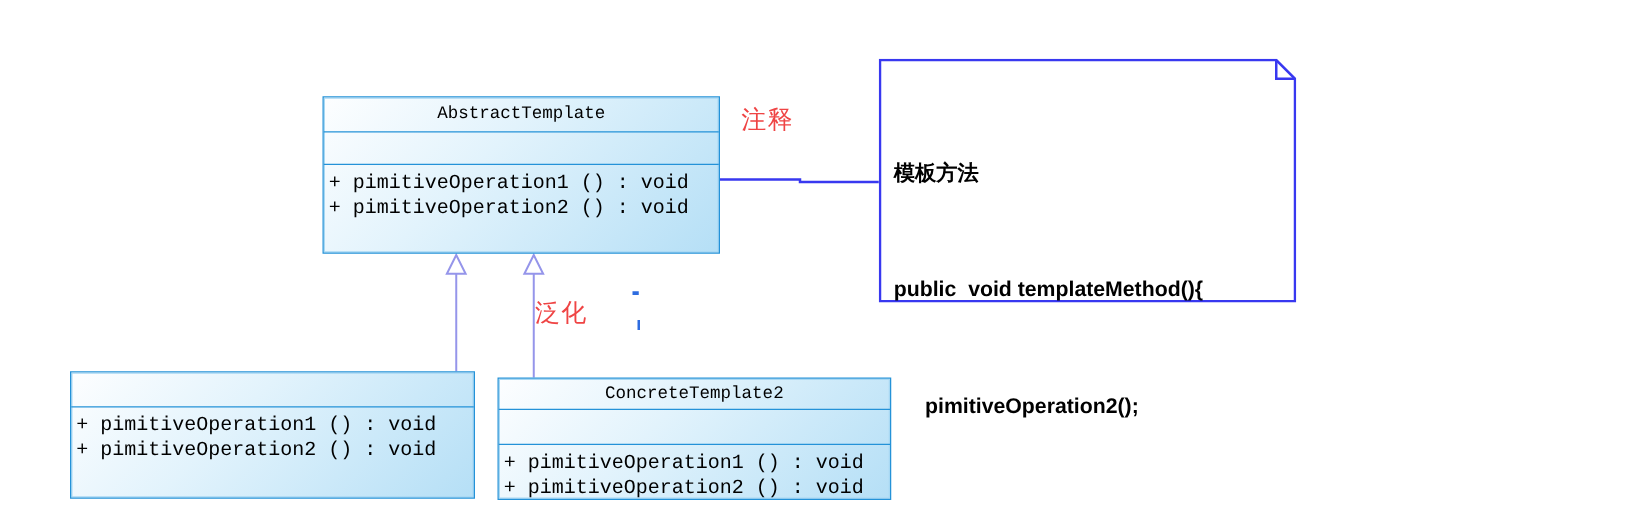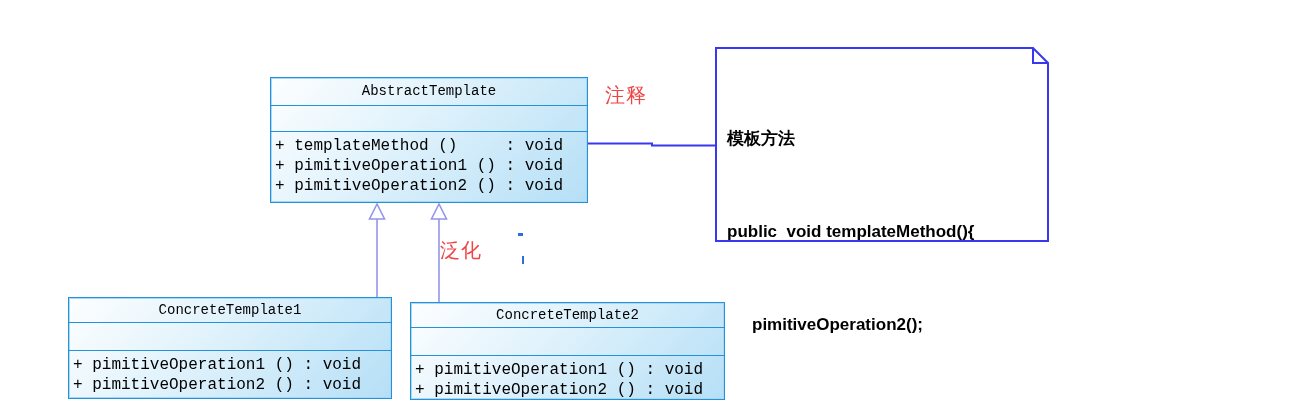--- a/index.html
+++ b/index.html
@@ -1,17 +1,17 @@
 <!DOCTYPE html>
 <html><head>
 <meta charset="utf-8">
 <style>
   html,body{margin:0;padding:0;background:#ffffff;}
   #canvas{position:relative;width:1078px;height:420px;background:#ffffff;overflow:hidden;
-          font-family:"Liberation Sans",sans-serif;margin-left:12px;}
+          font-family:"Liberation Sans",sans-serif;}
   svg.overlay{position:absolute;left:0;top:0;width:1306px;height:420px;}
 
   
   .uml-class{position:absolute;border:1px solid #2492d8;
              background:linear-gradient(135deg,#fdfeff 0%,#e2f3fc 40%,#b5dff6 100%);
              box-shadow:inset 0 0 0 1px #a8d8f3;box-sizing:border-box;}
   .uml-title{height:27px;line-height:27px;text-align:center;border-bottom:1px solid #2492d8;
              font-family:"Liberation Mono","DejaVu Sans Mono",monospace;font-size:14px;color:#000;}
   .uml-attrs{height:25px;border-bottom:1px solid #2492d8;}
   .uml-methods{padding:4px 2px 0 4px;}
@@ -47,28 +47,26 @@
     <polygon points="427,204 419.5,219 434.5,219" fill="#ffffff" stroke="#9595ea" stroke-width="1.6"></polygon>
 
     <rect x="506" y="233" width="5" height="3" fill="#2e6ce0"></rect>
     <rect x="510" y="256" width="2" height="8" fill="#2e6ce0"></rect>
   </svg>
 
   <div class="uml-class" style="left:258px;top:77px;width:318px;height:126px;">
     <div class="uml-title">AbstractTemplate</div>
     <div class="uml-attrs"></div>
     <div class="uml-methods">
-      <div class="uml-method">+ templateMethod ()     : void</div>
       <div class="uml-method">+ pimitiveOperation1 () : void</div>
       <div class="uml-method">+ pimitiveOperation2 () : void</div>
     </div>
   </div>
 
   <div class="uml-class ct" style="left:56px;top:297px;width:324px;height:102px;">
-    <div class="uml-title">ConcreteTemplate1</div>
     <div class="uml-attrs"></div>
     <div class="uml-methods">
       <div class="uml-method">+ pimitiveOperation1 () : void</div>
       <div class="uml-method">+ pimitiveOperation2 () : void</div>
     </div>
   </div>
 
   <div class="uml-class ct" style="left:398px;top:302px;width:315px;height:98px;">
     <div class="uml-title">ConcreteTemplate2</div>
     <div class="uml-attrs"></div>

